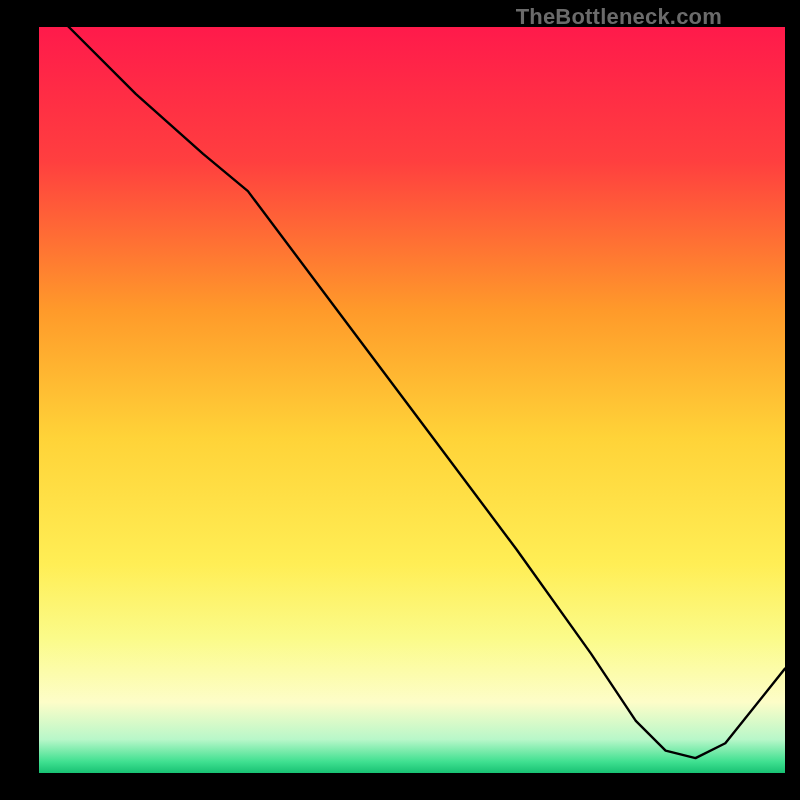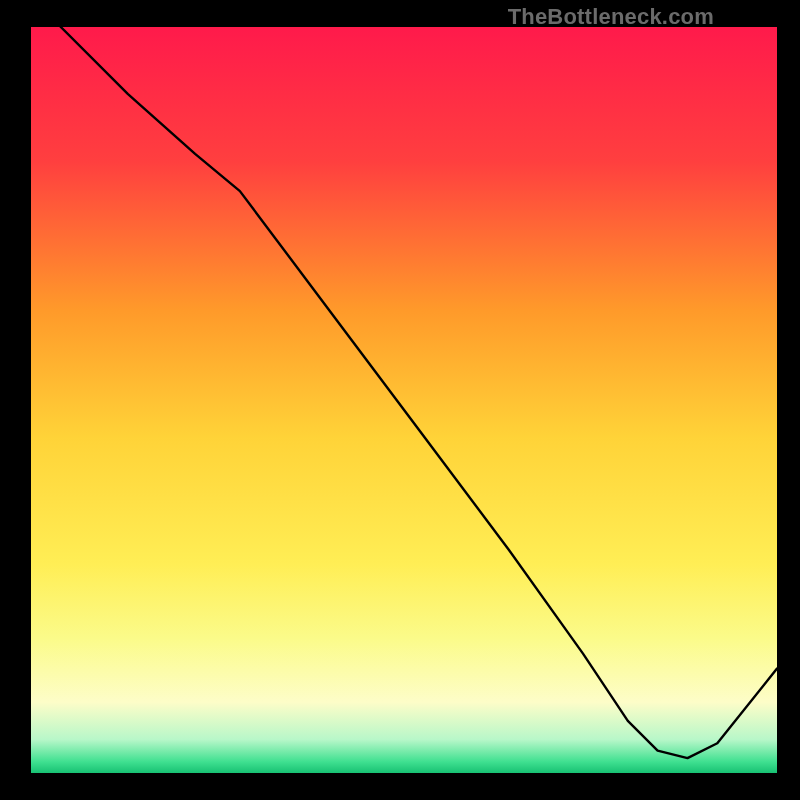--- a/index.html
+++ b/index.html
@@ -1,19 +1,19 @@
 <!DOCTYPE html>
 <html><head>
 <meta charset="utf-8">
 <style>
   * { margin: 0; padding: 0; box-sizing: border-box; }
   html, body { width: 800px; height: 800px; background: #000; overflow: hidden; }
   .frame {
     position: absolute;
-    left: 4px; top: 0;
+    left: 12px; top: 0;
     width: 740px; height: 800px;
     background: #000;
   }
   .plot {
     position: absolute;
     left: 27px;
     top: 27px;
     width: 746px;
     height: 746px;
     overflow: hidden;

